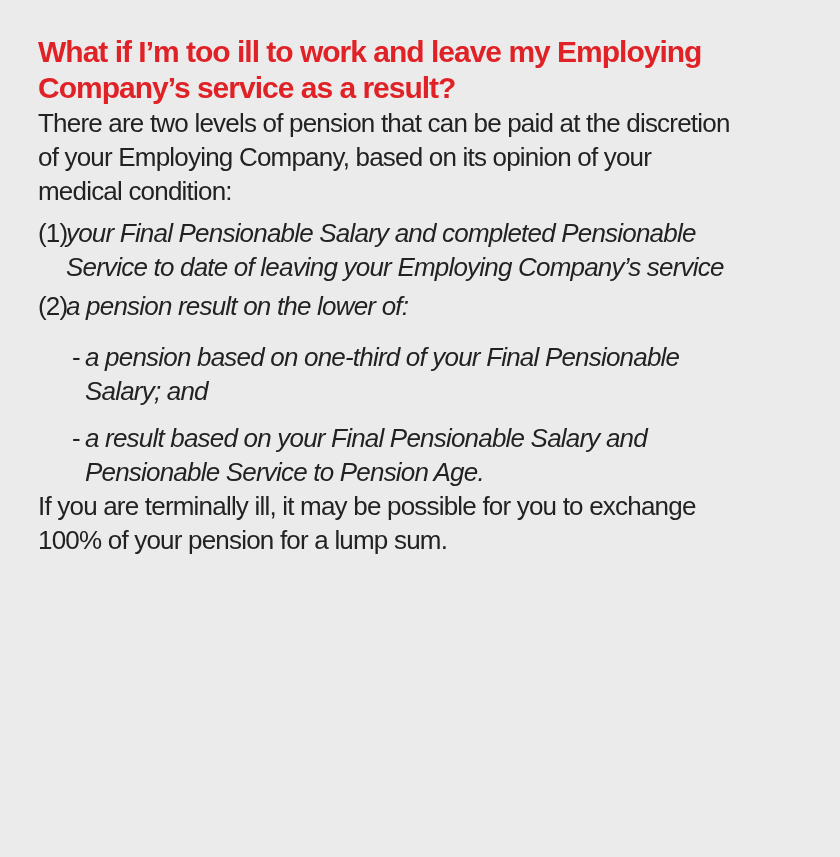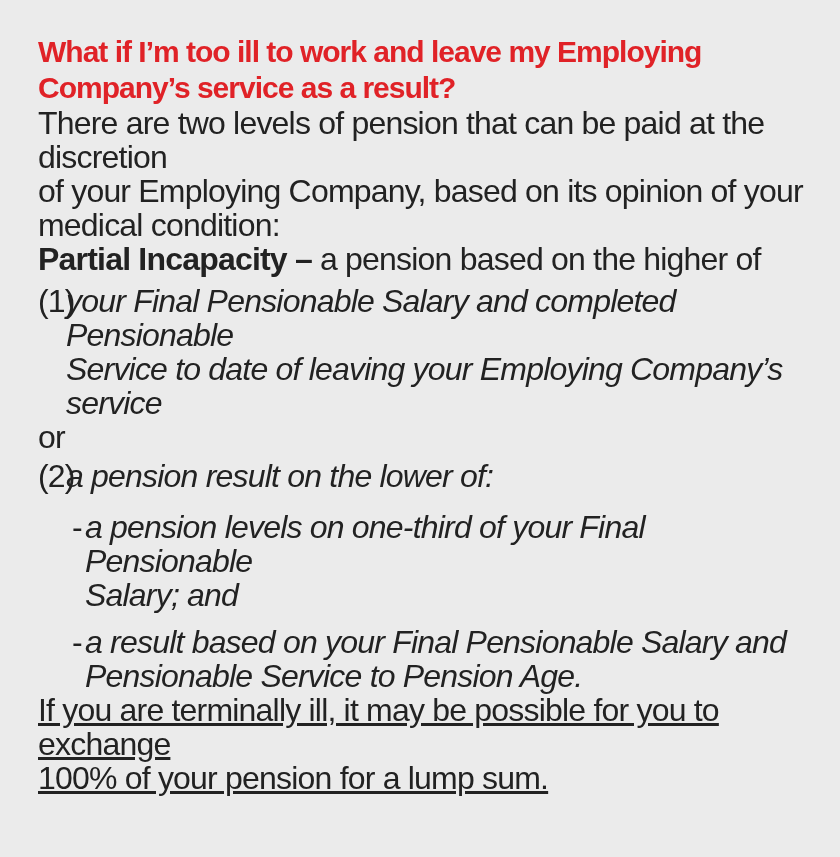--- a/index.html
+++ b/index.html
@@ -27,37 +27,37 @@
   .heading {
     margin: 0;
     font-size: 30px;
     line-height: 36px;
     font-weight: 700;
     letter-spacing: -1px;
     color: #e02227;
     white-space: pre-line;
   }
   .body-text {
-    font-size: 32px;
+    font-size: 26px;
     line-height: 34px;
     letter-spacing: -0.8px;
     font-weight: 400;
   }
   p.para {
     margin: 0;
   }
   .mt-intro    { margin-top: 15px; }
   .mt-total    { margin-top: 8px; }
   .mt-partial  { margin-top: 15px; }
   .mt-opt1     { margin-top: 8px; }
   .mt-or       { margin-top: 14px; }
   .mt-opt2     { margin-top: 5px; }
   .mt-b1       { margin-top: 17px; }
   .mt-b2       { margin-top: 13px; }
-  .mt-closing  { margin-top: 10px; text-decoration: underline; }
+  .mt-closing  { margin-top: 10px; }
   .lead {
     font-weight: 700;
   }
   .item {
     display: flex;
     align-items: flex-start;
   }
   .item .marker {
     flex: none;
     width: 28px;
@@ -79,38 +79,36 @@
 <div class="page">
 
   <h1 class="heading">What if I’m too ill to work and leave my Employing
 Company’s service as a result?</h1>
 
   <p class="para body-text pre mt-intro">There are two levels of pension that can be paid at the discretion
 of your Employing Company, based on its opinion of your
 medical condition:</p>
 
 
-  <p class="para body-text mt-partial"><span class="lead">Partial Incapacity –</span><span class="pre"> a pension based on the higher of</span></p>
 
   <div class="item body-text mt-opt1">
     <div class="marker">(1)</div>
     <div class="item-text pre">your Final Pensionable Salary and completed Pensionable
 Service to date of leaving your Employing Company’s service</div>
   </div>
 
-  <p class="para body-text mt-or">or</p>
 
   <div class="item body-text mt-opt2">
     <div class="marker">(2)</div>
     <div class="item-text pre">a pension result on the lower of:</div>
   </div>
 
   <div class="item bullet-row body-text mt-b1">
     <div class="marker">-</div>
-    <div class="item-text pre">a pension levels on one-third of your Final Pensionable
+    <div class="item-text pre">a pension based on one-third of your Final Pensionable
 Salary; and</div>
   </div>
 
   <div class="item bullet-row body-text mt-b2">
     <div class="marker">-</div>
     <div class="item-text pre">a result based on your Final Pensionable Salary and
 Pensionable Service to Pension Age.</div>
   </div>
 
   <p class="para body-text pre mt-closing">If you are terminally ill, it may be possible for you to exchange

